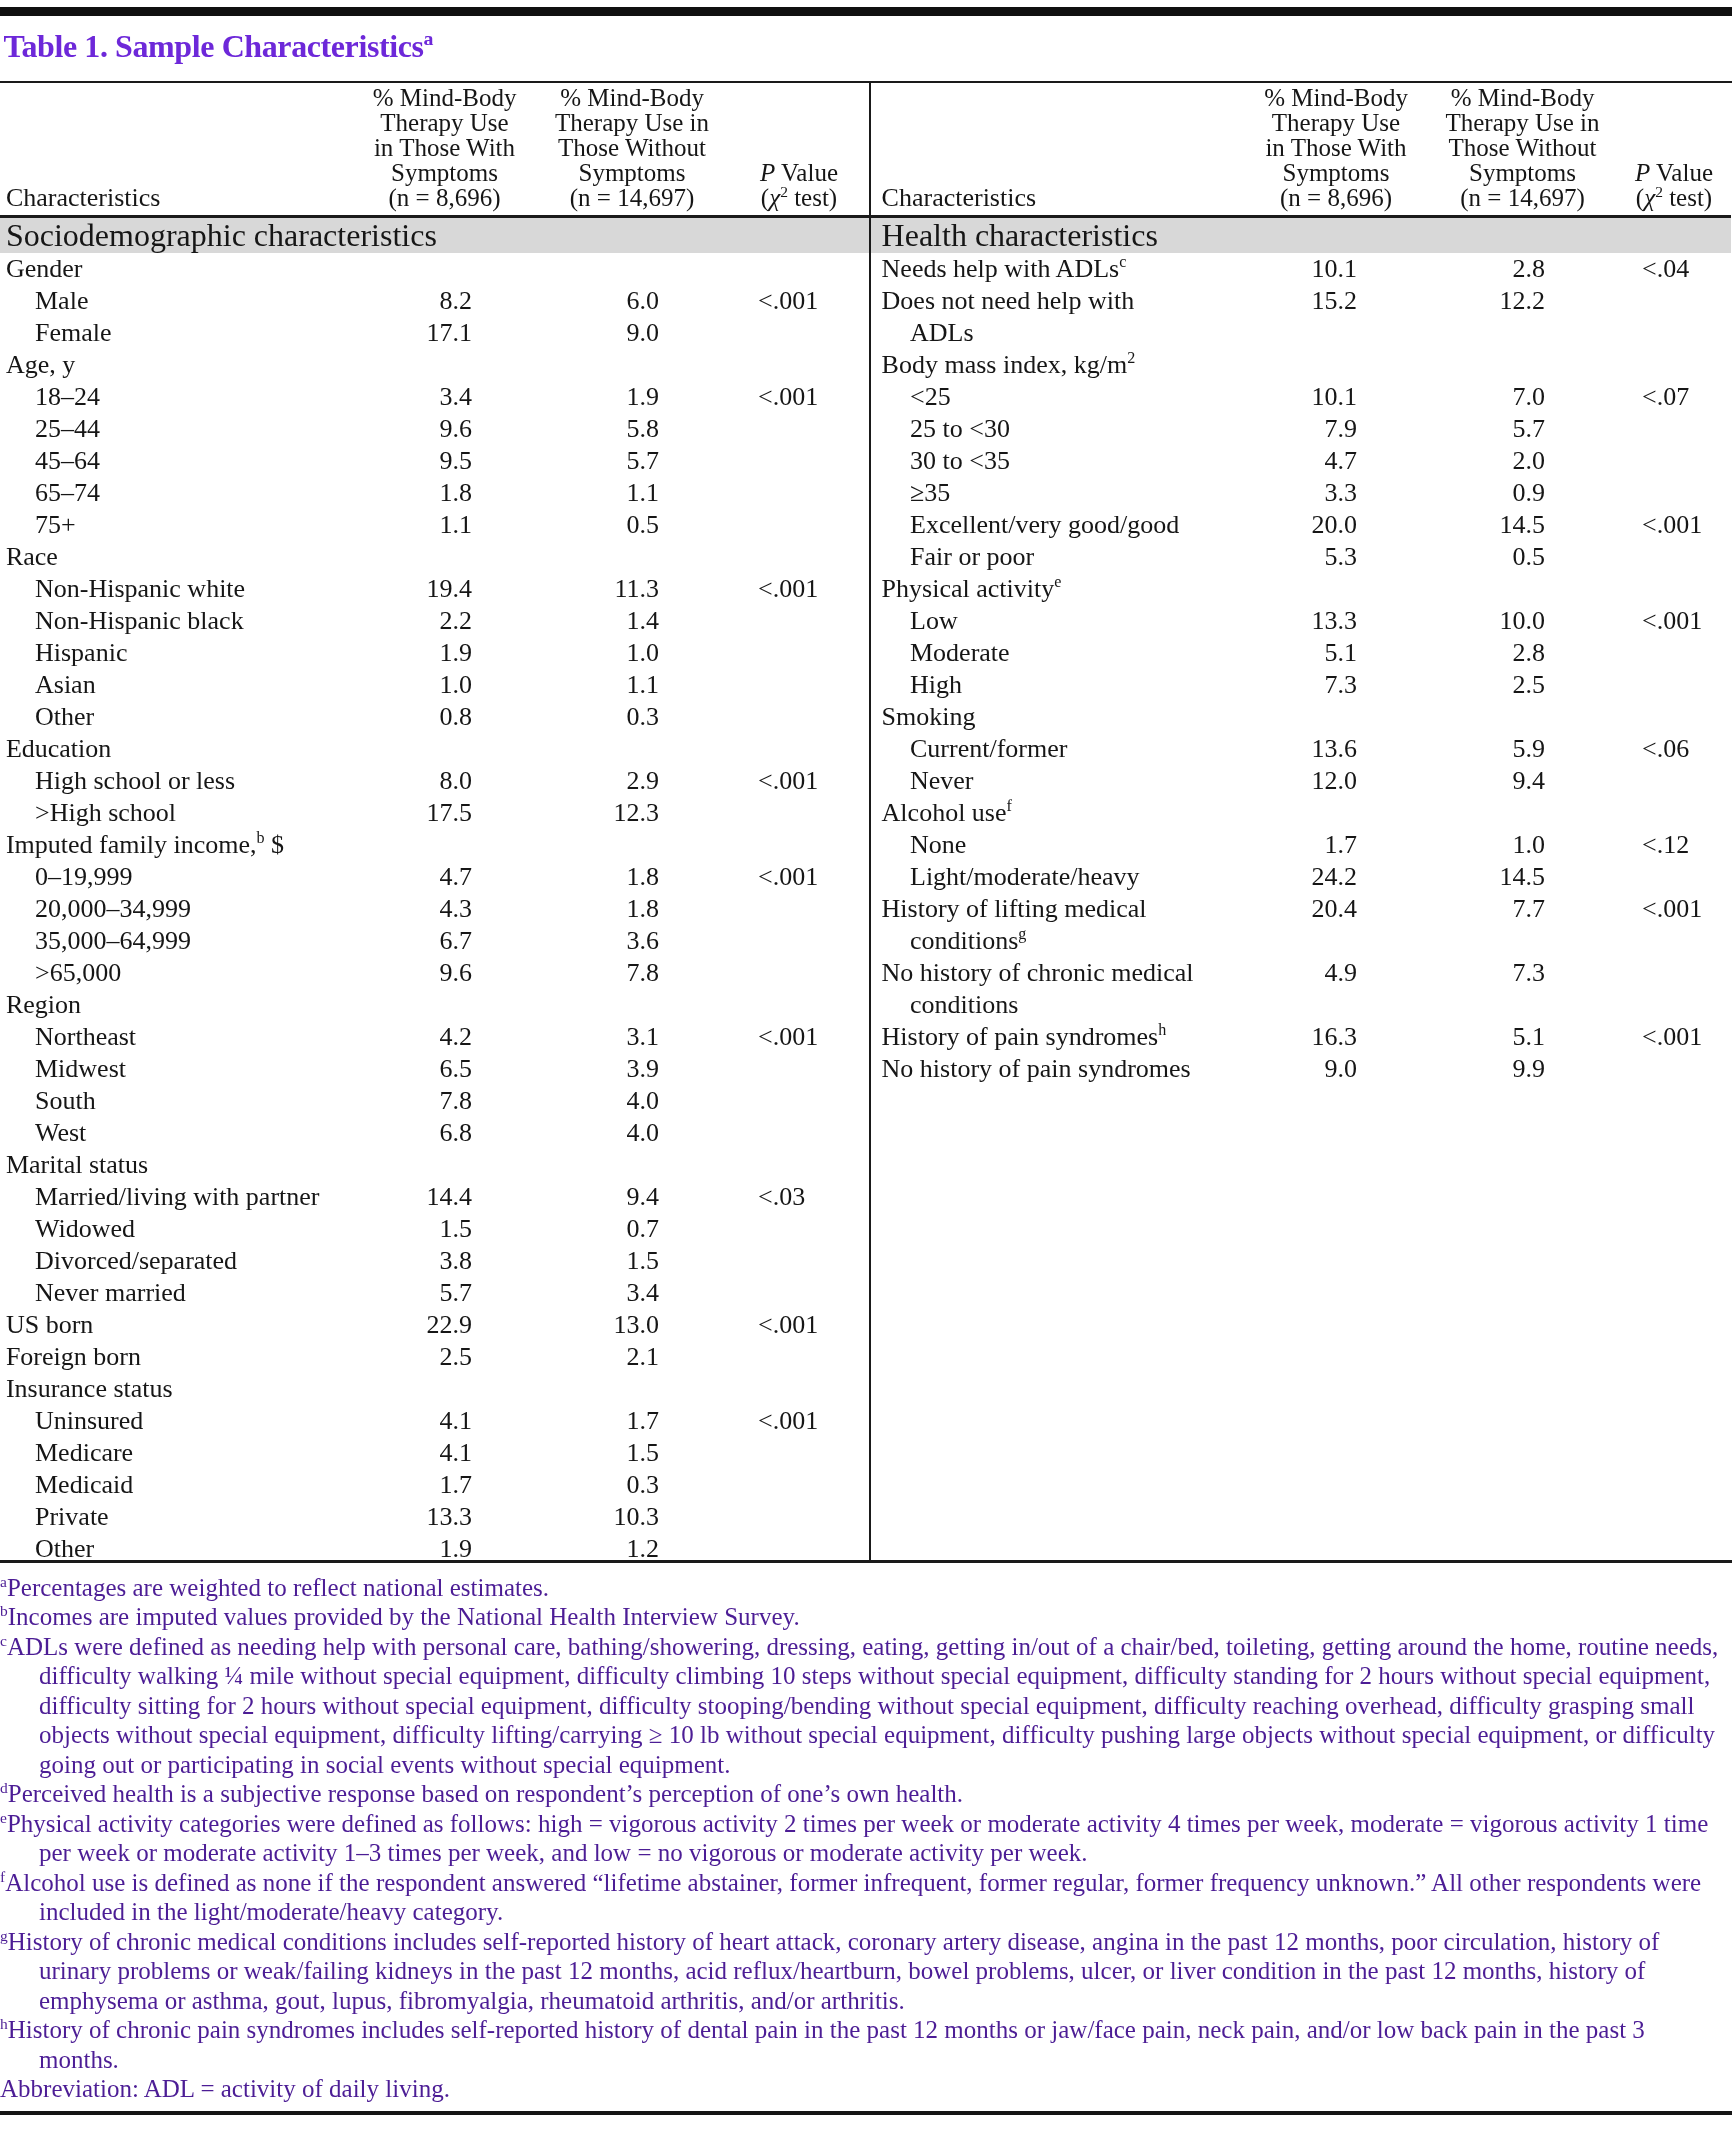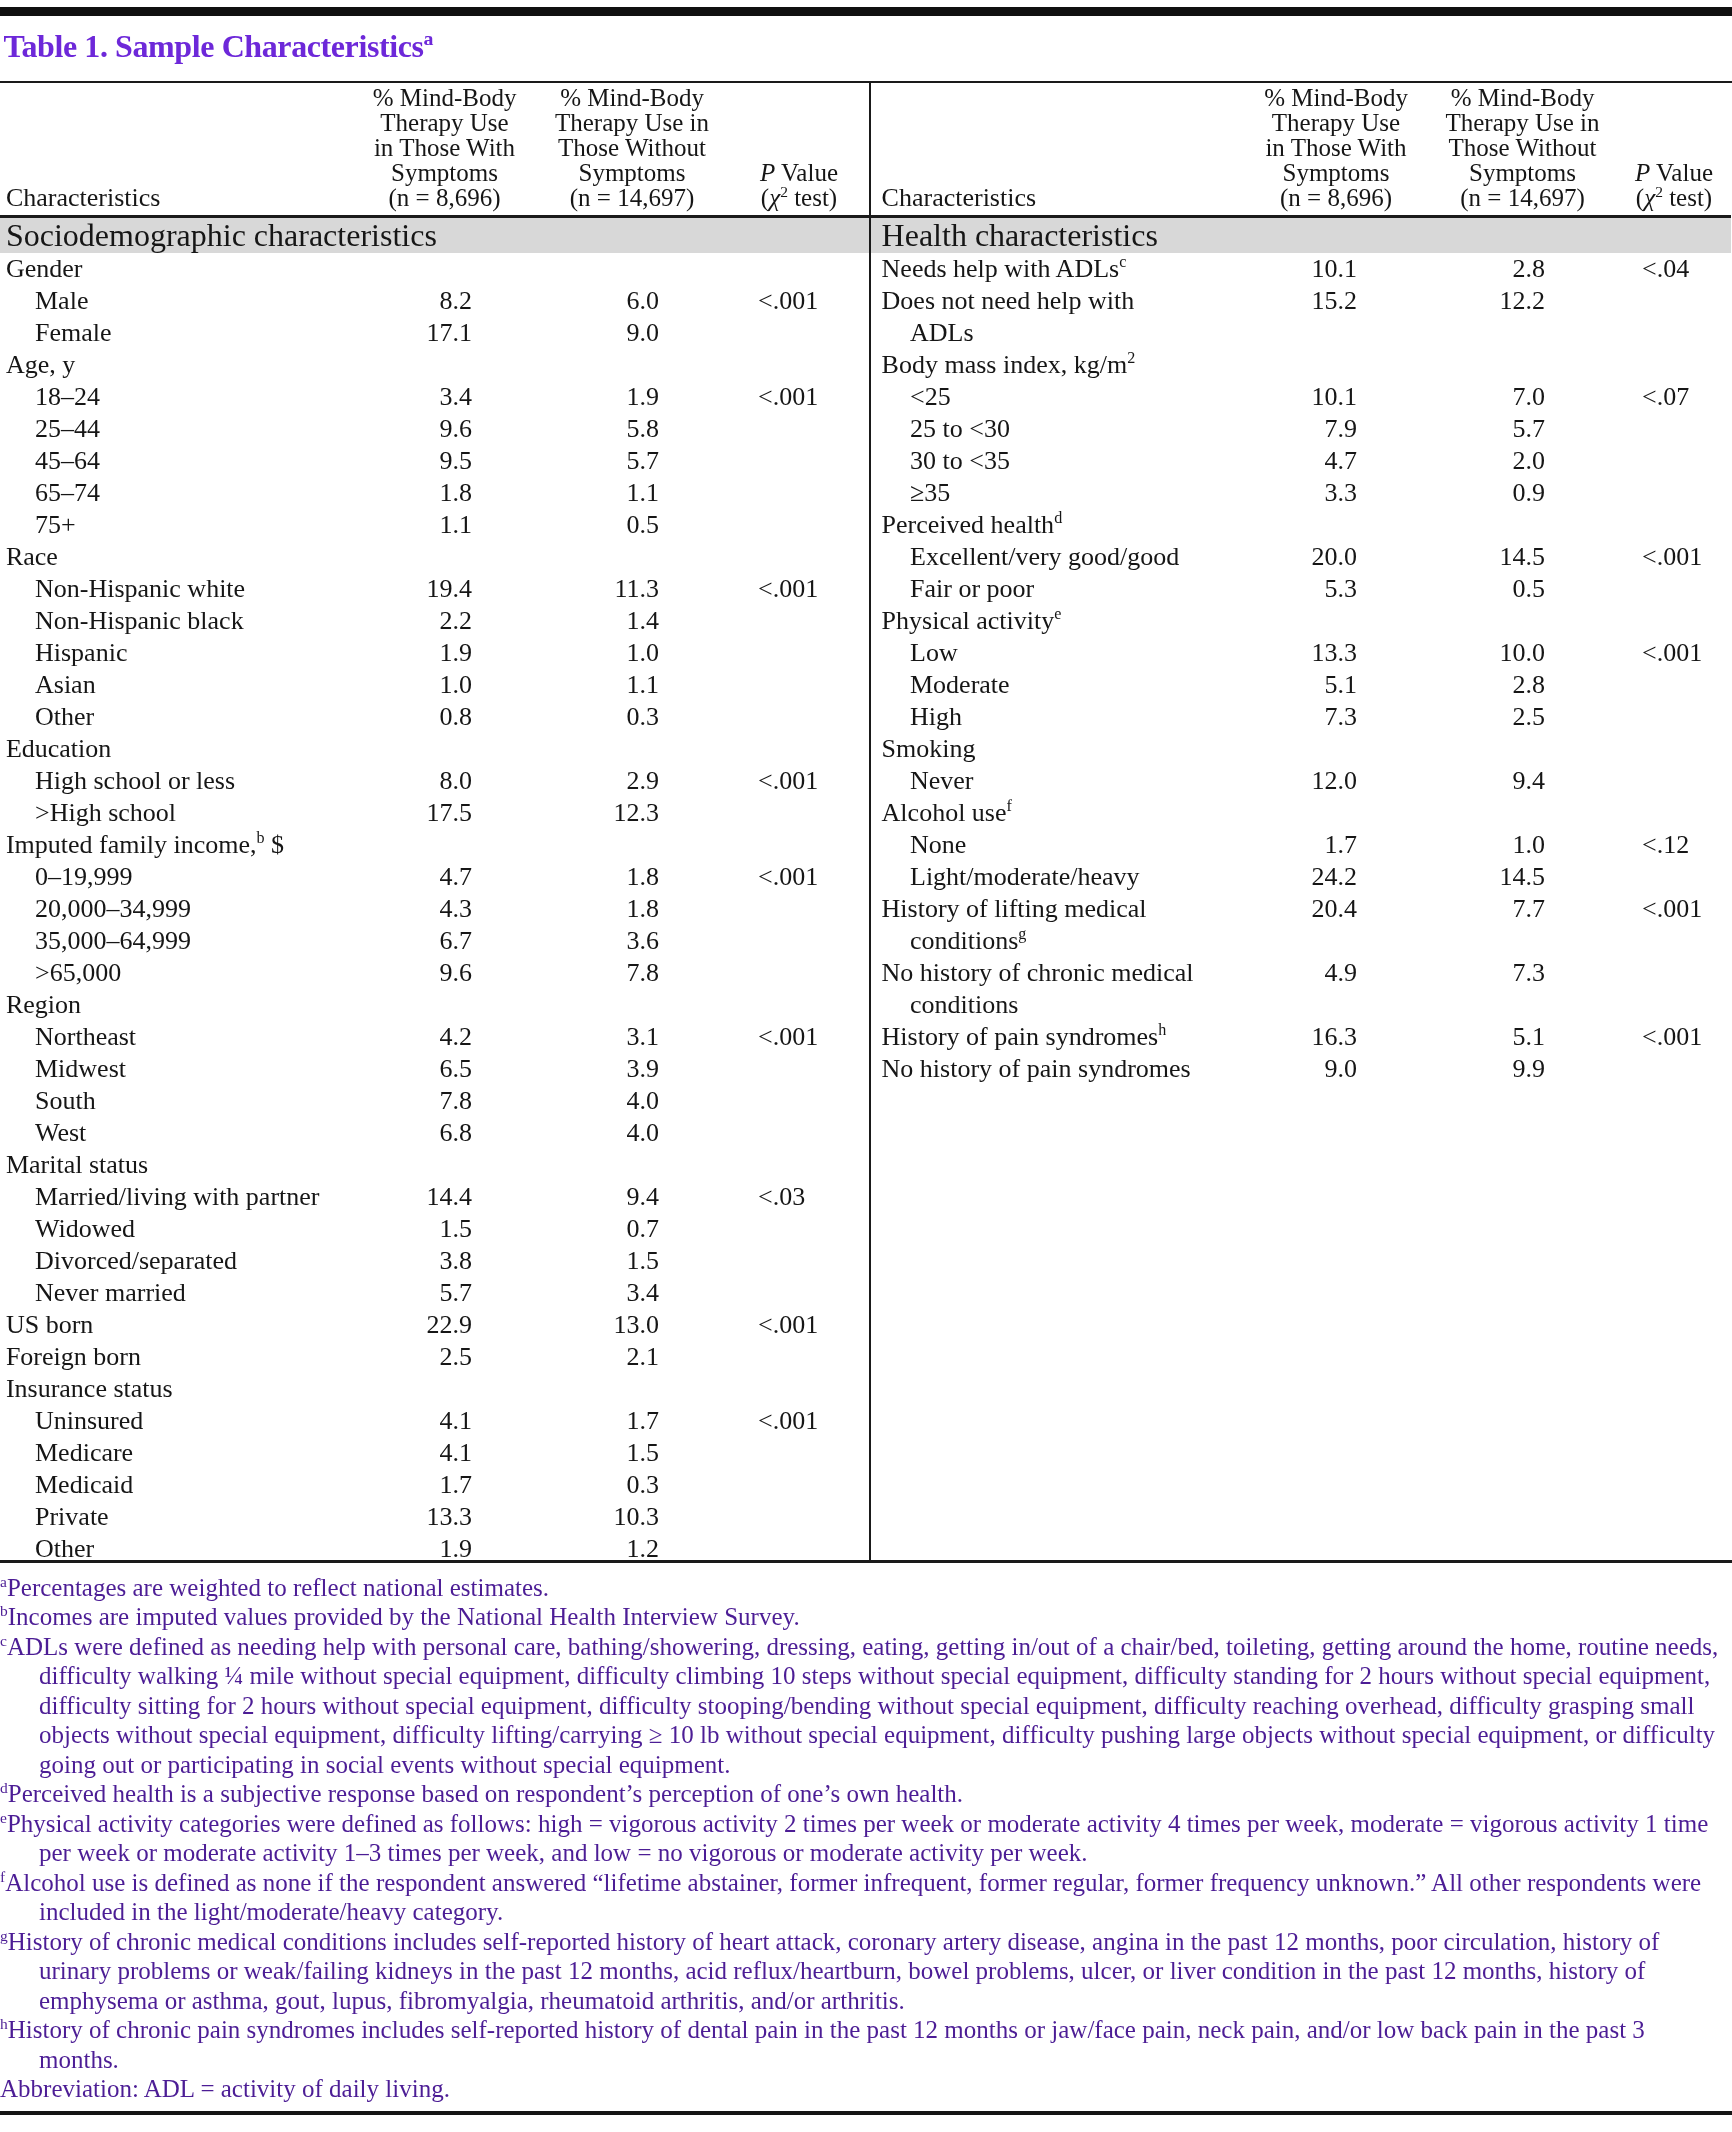--- a/index.html
+++ b/index.html
@@ -397,26 +397,20 @@
           <div class="td v">2.0</div>
           <div class="td p"></div>
         </div>
         <div class="tr">
           <div class="td label ind1">≥35</div>
           <div class="td v">3.3</div>
           <div class="td v">0.9</div>
           <div class="td p"></div>
         </div>
         <div class="tr">
-          <div class="td label ind0">Perceived health<sup>d</sup></div>
-          <div class="td v"></div>
-          <div class="td v"></div>
-          <div class="td p"></div>
-        </div>
-        <div class="tr">
           <div class="td label ind1">Excellent/very good/good</div>
           <div class="td v">20.0</div>
           <div class="td v">14.5</div>
           <div class="td p">&lt;.001</div>
         </div>
         <div class="tr">
           <div class="td label ind1">Fair or poor</div>
           <div class="td v">5.3</div>
           <div class="td v">0.5</div>
           <div class="td p"></div>
@@ -443,20 +437,26 @@
           <div class="td label ind1">High</div>
           <div class="td v">7.3</div>
           <div class="td v">2.5</div>
           <div class="td p"></div>
         </div>
         <div class="tr">
           <div class="td label ind0">Smoking</div>
           <div class="td v"></div>
           <div class="td v"></div>
           <div class="td p"></div>
+        </div>
+        <div class="tr">
+          <div class="td label ind1">Current/former</div>
+          <div class="td v">13.6</div>
+          <div class="td v">5.9</div>
+          <div class="td p">&lt;.06</div>
         </div>
         <div class="tr">
           <div class="td label ind1">Never</div>
           <div class="td v">12.0</div>
           <div class="td v">9.4</div>
           <div class="td p"></div>
         </div>
         <div class="tr">
           <div class="td label ind0">Alcohol use<sup>f</sup></div>
           <div class="td v"></div>

